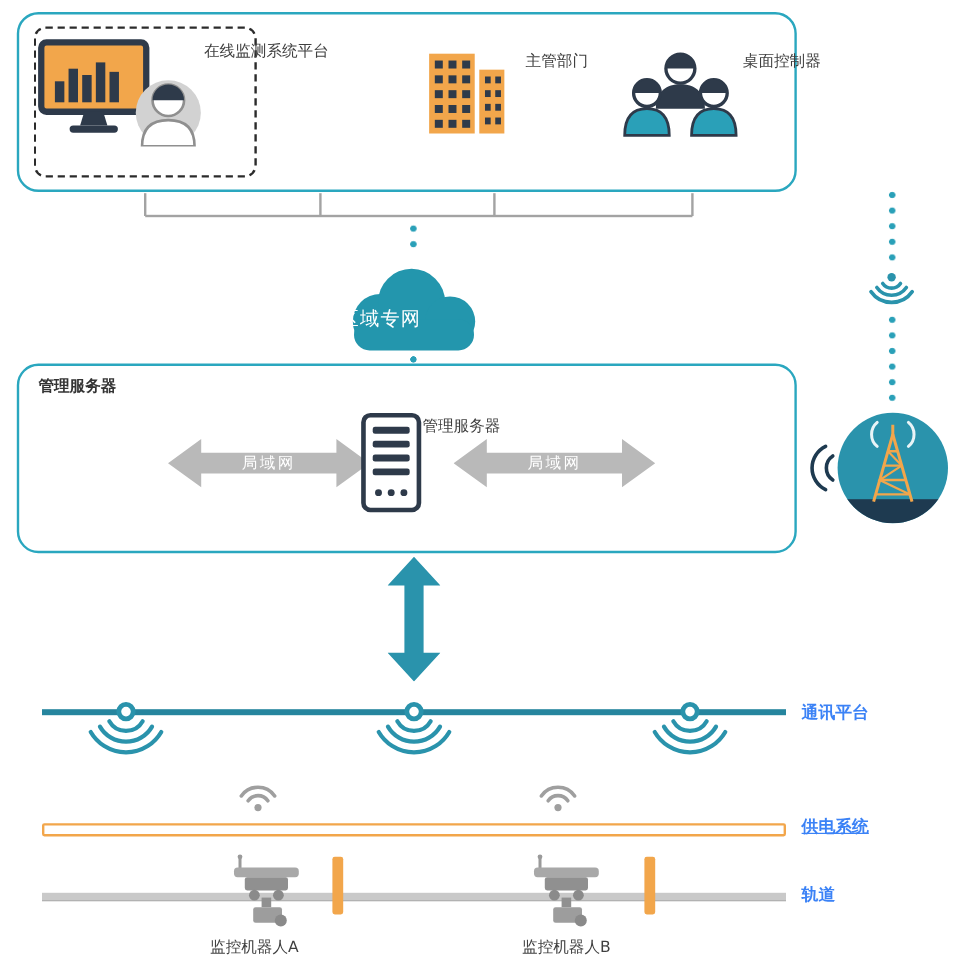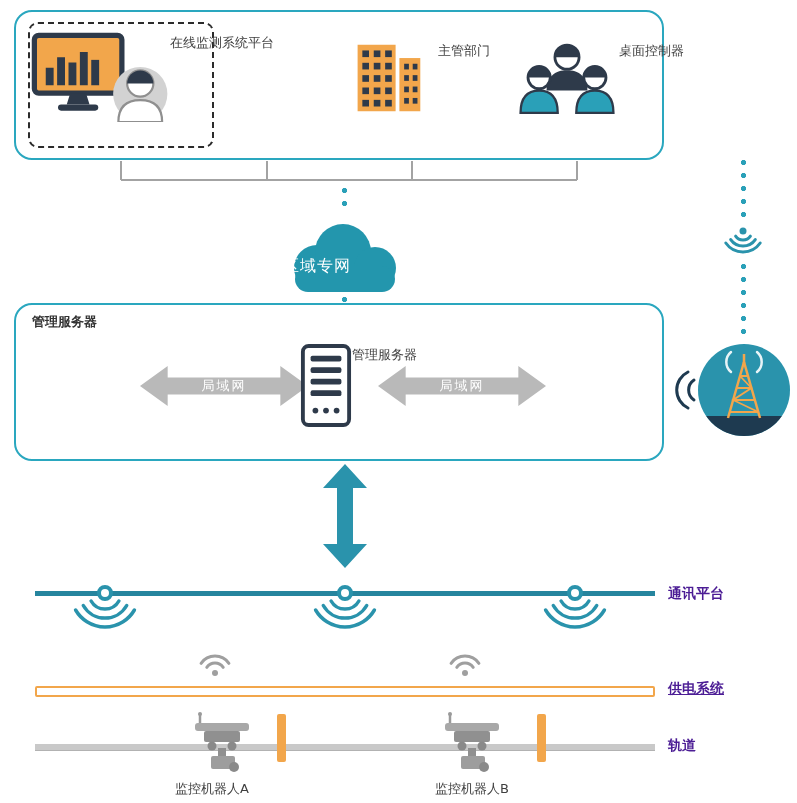--- a/index.html
+++ b/index.html
@@ -37,21 +37,21 @@
     background:#2a93ac; overflow:hidden; }
   .tower-ground { position:absolute; bottom:0; left:0; width:100%; height:20px; background:#1e3a50; }
   .tower svg { position:absolute; left:0; top:0; }
 
   .comm-line { position:absolute; height:5px; background:#26859e; }
   .power-line { position:absolute; height:11px; background:#ffffff;
     border:2.5px solid #f2a64b; border-radius:2px; }
   .track-line { position:absolute; height:7px; background:#c9c9c9; border-bottom:1px solid #b2b2b2; }
   .post { position:absolute; width:9px; height:48px; background:#f2a64b; border-radius:2px; z-index:4; }
 
-  .side-label { position:absolute; font-size:14px; font-weight:bold; color:#4c1d95; white-space:nowrap; }
+  .side-label { position:absolute; font-size:14px; font-weight:bold; color:#3b82f6; white-space:nowrap; }
 
   .abs { position:absolute; }
   .rlabel { position:absolute; width:120px; text-align:center; font-size:13px; color:#3f3f3f; white-space:nowrap; }
 </style>
 </head>
 <body>
 
 <div class="stage">
 
   <div class="box" style="left:14px;top:10px;width:650px;height:150px;"></div>

